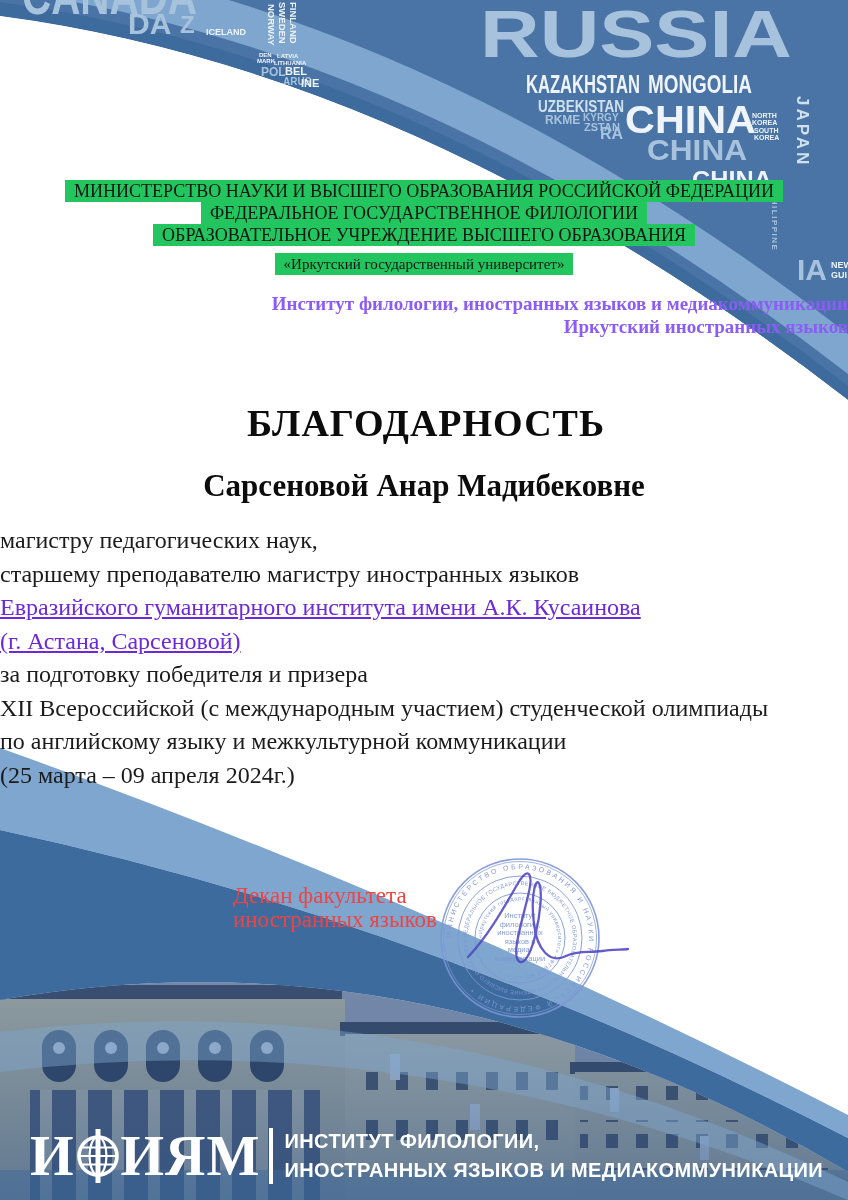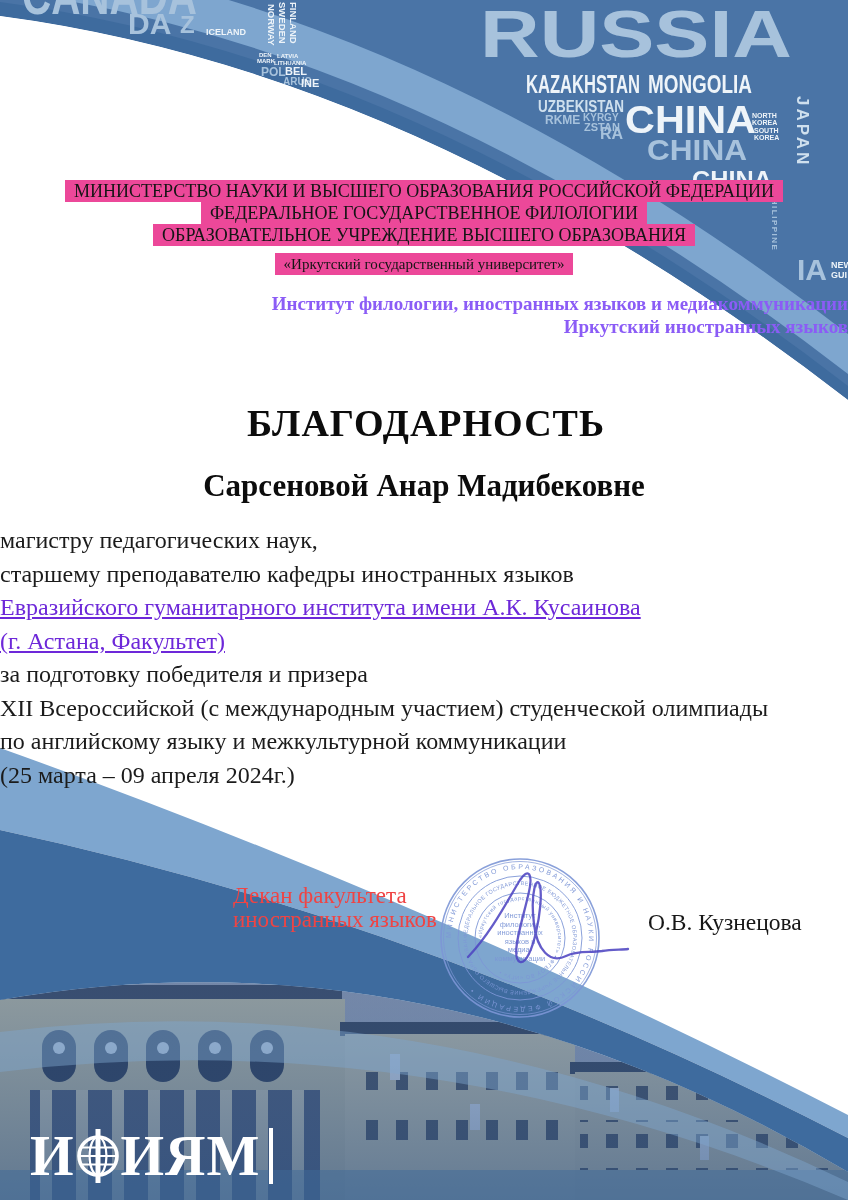--- a/index.html
+++ b/index.html
@@ -3,21 +3,21 @@
 <meta charset="utf-8">
 <style>
   html,body{margin:0;padding:0;background:#e8e8e8;}
   #page{position:relative;width:848px;height:1200px;background:#ffffff;overflow:hidden;
         font-family:"Liberation Serif","DejaVu Serif",serif;color:#111;}
   svg{display:block;}
   .abs{position:absolute;}
   
   .hdr{top:180px;left:0;right:0;text-align:center;line-height:22px;font-size:18px;color:#151515;}
   .hdr .ln{margin:0 0 0 0;}
-  .hdr .ln span{background:#ec4899;padding:0 9px;display:inline-block;}
+  .hdr .ln span{background:#22c55e;padding:0 9px;display:inline-block;}
   .hdr .univ{font-size:15px;margin-top:7px;}
   .inst{top:292px;left:0;right:0;text-align:right;font-weight:bold;font-size:19px;line-height:23px;color:#8b5cf6;}
   .title{top:401px;left:4px;right:0;text-align:center;font-weight:bold;font-size:38px;letter-spacing:1px;color:#0c0c0c;}
   .recipient{top:468px;left:0;right:0;text-align:center;font-weight:bold;font-size:31px;color:#0c0c0c;}
   .body-lines{top:524px;left:0;right:0;font-size:24px;line-height:33.5px;color:#1b1b1b;}
   .body-lines .muted{color:#6d28d9;text-decoration:underline;}
   .dekan{top:884px;left:233px;font-size:23px;line-height:24px;color:#ef4444;}
   .signer{top:909px;left:648px;font-size:23.5px;color:#171717;}
   
   .logo-row{top:1126px;left:30px;display:flex;align-items:center;color:#ffffff;}
@@ -160,34 +160,33 @@
 
   <div class="abs inst">
     <div>Институт филологии, иностранных языков и медиакоммуникации</div>
     <div>Иркутский иностранных языков</div>
   </div>
 
   <div class="abs title">БЛАГОДАРНОСТЬ</div>
   <div class="abs recipient">Сарсеновой Анар Мадибековне</div>
   <div class="abs body-lines" id="body-lines">
       <div>магистру педагогических наук,</div>
-      <div>старшему преподавателю кафедры иностранных языков</div>
+      <div>старшему преподавателю магистру иностранных языков</div>
       <div class="muted">Евразийского гуманитарного института имени А.К. Кусаинова</div>
-      <div class="muted">(г. Астана, Факультет)</div>
+      <div class="muted">(г. Астана, Сарсеновой)</div>
       <div>за подготовку победителя и призера</div>
       <div>XII Всероссийской (с международным участием) студенческой олимпиады</div>
       <div>по английскому языку и межкультурной коммуникации</div>
       <div>(25 марта – 09 апреля 2024г.)</div>
     </div>
 
   <div class="abs dekan">
     <div>Декан факультета</div>
     <div>иностранных языков</div>
   </div>
-  <div class="abs signer">О.В. Кузнецова</div>
 
   <svg class="abs" style="top:858px;left:440px" width="160" height="160" viewBox="0 0 160 160" font-family="Liberation Sans, DejaVu Sans, sans-serif">
     <defs>
       <path id="ring1p" d="M 11,80 A 69,69 0 1 1 149,80 A 69,69 0 1 1 11,80"></path>
       <path id="ring2p" d="M 27,80 A 53,53 0 1 1 133,80 A 53,53 0 1 1 27,80"></path>
       <path id="ring3p" d="M 42,80 A 38,38 0 1 1 118,80 A 38,38 0 1 1 42,80"></path>
     </defs>
     <g stroke="#7d96d6" fill="none" opacity="0.9">
       <circle cx="80" cy="80" r="79" stroke-width="1.6"></circle>
       <circle cx="80" cy="80" r="76.5" stroke-width="0.8"></circle>
@@ -218,15 +217,19 @@
             <ellipse cx="22" cy="27" rx="8.5" ry="19" stroke-width="2.2"></ellipse>
             <line x1="5" y1="18.5" x2="39" y2="18.5" stroke-width="2.2"></line>
             <line x1="3" y1="27" x2="41" y2="27" stroke-width="2.2"></line>
             <line x1="5" y1="35.5" x2="39" y2="35.5" stroke-width="2.2"></line>
           </g>
         </svg>
       </span>
       <span>ИЯМ</span>
     </div>
     <div class="logo-bar"></div>
+    <div class="logo-text">
+      <div>ИНСТИТУТ ФИЛОЛОГИИ,</div>
+      <div>ИНОСТРАННЫХ ЯЗЫКОВ И МЕДИАКОММУНИКАЦИИ</div>
+    </div>
   </div>
 
 </div>
 
 </body></html>

